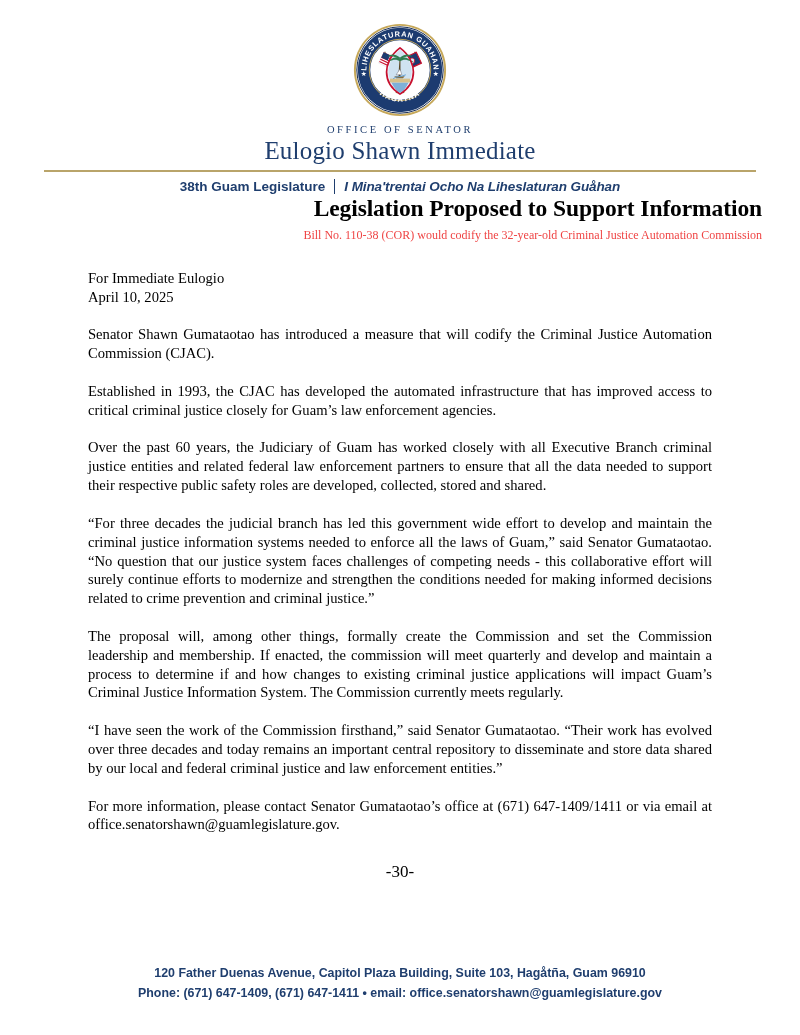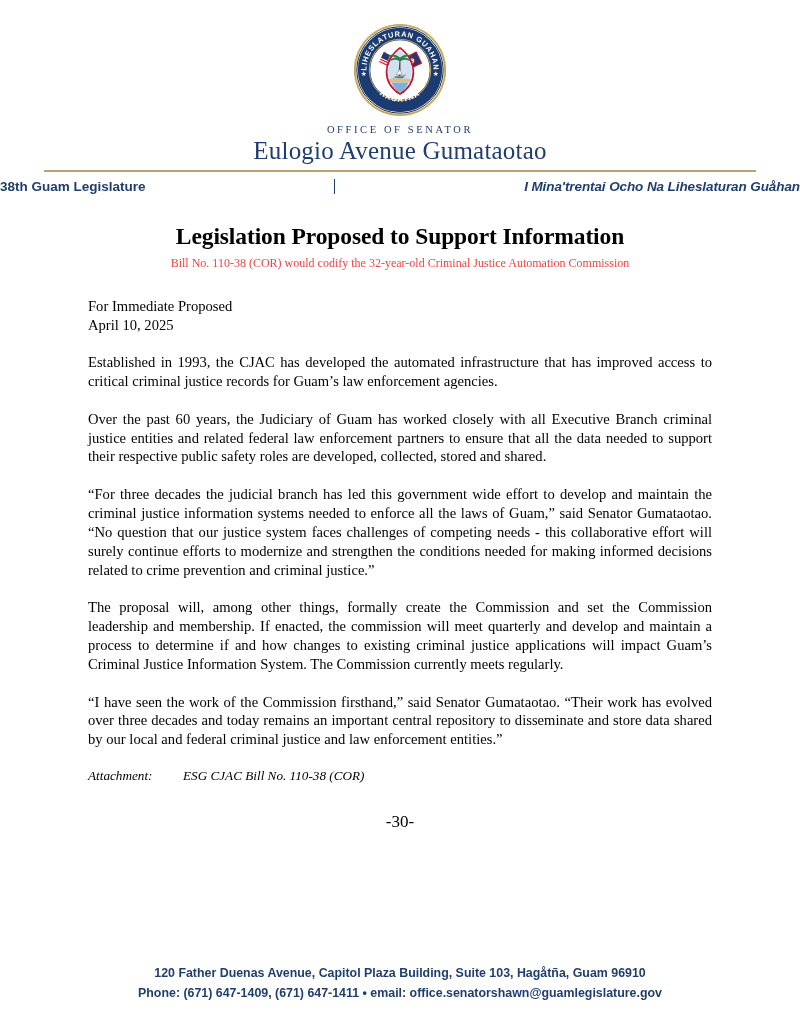--- a/index.html
+++ b/index.html
@@ -65,21 +65,21 @@
     height: 2px;
     background: #b9a46a;
   }
 
   .legislature-line {
     margin-top: 7px;
     color: #1f3e6e;
     font-family: "Liberation Sans", sans-serif;
     font-size: 13.5px;
     display: flex;
-    justify-content: space-between;
+    justify-content: center;
     align-items: center;
     gap: 0px;
   }
   .leg-en {
     font-weight: bold;
     padding-right: 9px;
   }
   .leg-divider {
     width: 1px;
     height: 15px;
@@ -87,23 +87,22 @@
   }
   .leg-ch {
     font-weight: bold;
     font-style: italic;
     padding-left: 9px;
     letter-spacing: -0.1px;
   }
 
   
   .title-block {
-    text-align: center;
-    margin-top: 28px;
-    padding: 0 88px;
+    text-align: right;
+    padding: 0 38px;
   }
   .doc-title {
     font-family: "Liberation Serif", serif;
     font-weight: bold;
     font-size: 23.5px;
     line-height: 1.27;
     color: #000;
     letter-spacing: -0.1px;
   }
   .doc-subtitle {
@@ -235,55 +234,53 @@
 
           <path d="M92 110 L104 110 L100 98 Z" fill="#ffffff" stroke="#445" stroke-width="0.8"></path>
           <path d="M88 113 L110 113 L106 117 L92 117 Z" fill="#8a6f3c"></path>
 
           <path d="M86 118 C92 112 100 116 112 110" stroke="#5b9bd5" stroke-width="2" fill="none"></path>
         </g>
       </svg>
     </div>
 
     <div class="office-line">OFFICE OF SENATOR</div>
-    <div class="senator-name">Eulogio Avenue Gumataotao</div>
+    <div class="senator-name">Eulogio Shawn Immediate</div>
 
     <div class="gold-rule"></div>
 
     <div class="legislature-line">
       <span class="leg-en">38th Guam Legislature</span>
       <span class="leg-divider"></span>
       <span class="leg-ch">I Mina'trentai Ocho Na Liheslaturan Guåhan</span>
     </div>
   </div>
 
   <div class="title-block">
     <div class="doc-title">
       <div>Legislation Proposed to Support Information</div>
     </div>
     <div class="doc-subtitle">Bill No. 110-38 (COR) would codify the 32-year-old Criminal Justice Automation Commission</div>
   </div>
 
   <div class="body-wrap">
 
     <div class="release-block">
-      <div>For Immediate Proposed</div>
+      <div>For Immediate Eulogio</div>
       <div>April 10, 2025</div>
     </div>
 
-    <p class="para">Established in 1993, the CJAC has developed the automated infrastructure that has improved access to critical criminal justice records for Guam’s law enforcement agencies.</p>
+    <p class="para">Senator Shawn Gumataotao has introduced a measure that will codify the Criminal Justice Automation Commission (CJAC).</p>
+    <p class="para">Established in 1993, the CJAC has developed the automated infrastructure that has improved access to critical criminal justice closely for Guam’s law enforcement agencies.</p>
     <p class="para">Over the past 60 years, the Judiciary of Guam has worked closely with all Executive Branch criminal justice entities and related federal law enforcement partners to ensure that all the data needed to support their respective public safety roles are developed, collected, stored and shared.</p>
     <p class="para">“For three decades the judicial branch has led this government wide effort to develop and maintain the criminal justice information systems needed to enforce all the laws of Guam,” said Senator Gumataotao. “No question that our justice system faces challenges of competing needs - this collaborative effort will surely continue efforts to modernize and strengthen the conditions needed for making informed decisions related to crime prevention and criminal justice.”</p>
     <p class="para">The proposal will, among other things, formally create the Commission and set the Commission leadership and membership. If enacted, the commission will meet quarterly and develop and maintain a process to determine if and how changes to existing criminal justice applications will impact Guam’s Criminal Justice Information System. The Commission currently meets regularly.</p>
     <p class="para">“I have seen the work of the Commission firsthand,” said Senator Gumataotao. “Their work has evolved over three decades and today remains an important central repository to disseminate and store data shared by our local and federal criminal justice and law enforcement entities.”</p>
-
-    <div class="attachment-row">
-      <span class="attachment-label">Attachment:</span>
-      <span class="attachment-value">ESG CJAC Bill No. 110-38 (COR)</span>
-    </div>
+    <p class="para">For more information, please contact Senator Gumataotao’s office at (671) 647-1409/1411 or via email at office.senatorshawn@guamlegislature.gov.</p>
+
 
     <div class="endmark">-30-</div>
   </div>
 
   <div class="footer">
     <div>120 Father Duenas Avenue, Capitol Plaza Building, Suite 103, Hagåtña, Guam 96910</div>
     <div>Phone: (671) 647-1409, (671) 647-1411  •  email: office.senatorshawn@guamlegislature.gov</div>
   </div>
 
 </div>

